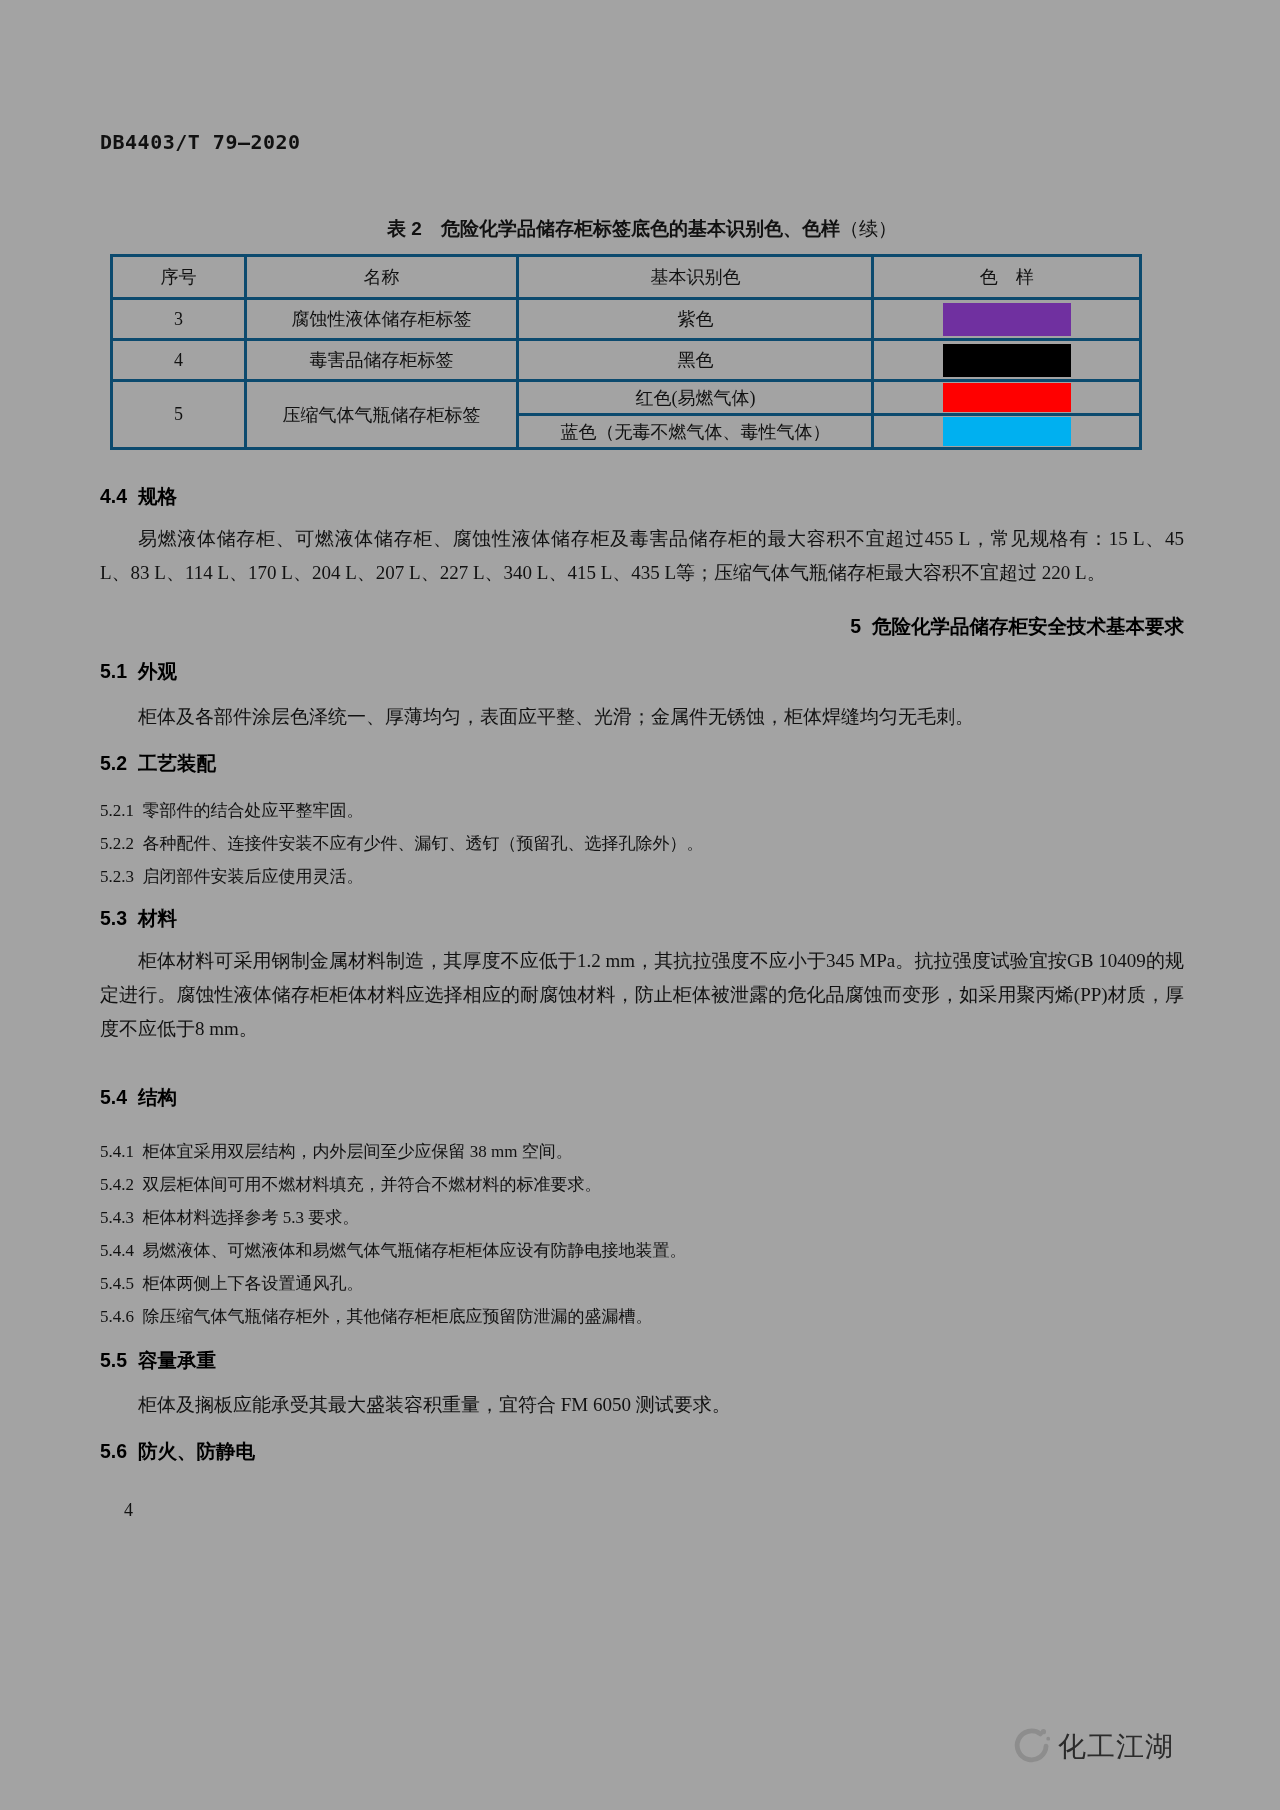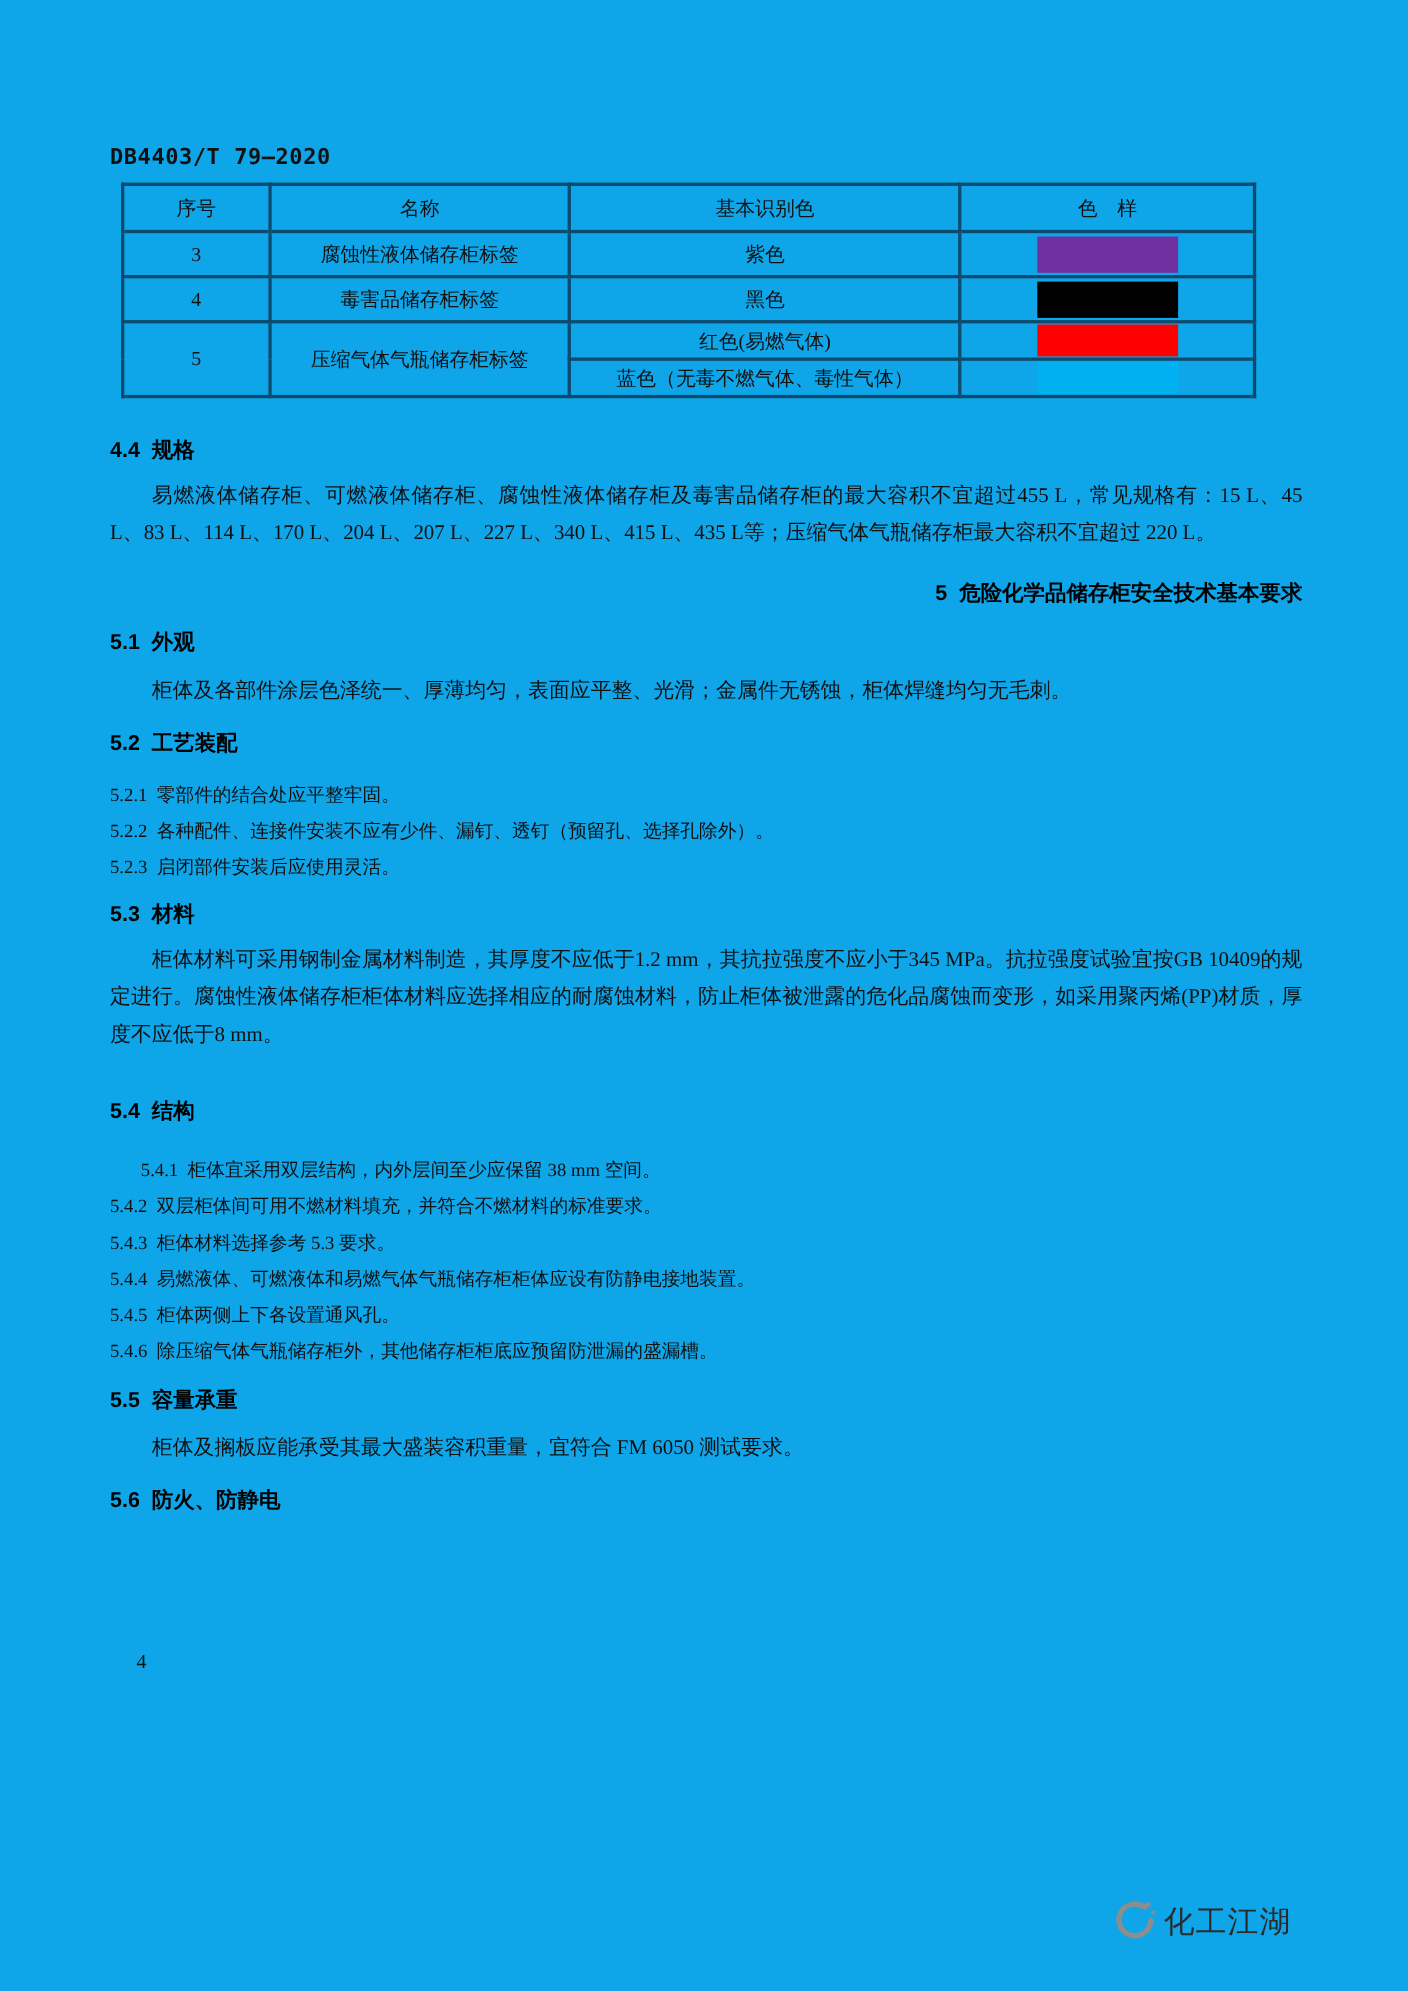--- a/index.html
+++ b/index.html
@@ -1,19 +1,19 @@
 <!DOCTYPE html>
 <html><head>
 <meta charset="utf-8">
 <style>
   html,body{margin:0;padding:0;background:#ffffff;}
   .page{
     position:relative;
     width:1280px;height:1810px;
-    background:#0ea5e9;
+    background:#a3a3a3;
     font-family:"Liberation Serif","DejaVu Serif",serif;
     color:#111;
     overflow:hidden;
   }
   .content{
     position:absolute;
     left:100px;top:130px;
     width:1084px;
   }
   .doc-code{
@@ -84,21 +84,21 @@
     white-space:pre-wrap;
   }
 
   .mt33{margin-top:33px;}
   .mt12{margin-top:12px;}
   .mt14{margin-top:14px;}
   .mt15{margin-top:15px;}
   .mt16{margin-top:16px;}
   .mt17{margin-top:17px;}
   .mt23{margin-top:23px;text-align:right;}
-  .mt24{margin-top:24px;margin-left:28px;}
+  .mt24{margin-top:24px;}
   .mt29{margin-top:18px;}
   .mt38{margin-top:38px;}
 
   .page-number{
     position:absolute;
     left:124px;top:1500px;
     font-size:18px;
     font-family:"Liberation Serif","DejaVu Serif",serif;
   }
   .footer-brand{
@@ -117,20 +117,23 @@
   }
 </style>
 </head>
 <body>
 
 <div class="page">
   <div class="content">
 
     <div class="doc-code">DB4403/T 79—2020</div>
 
+    <div class="table-title">
+      <span class="bold">表 2　危险化学品储存柜标签底色的基本识别色、色样</span><span class="normal">（续）</span>
+    </div>
 
     <table class="colors">
       <colgroup>
         <col class="c-no">
           <col class="c-name">
           <col class="c-color">
           <col class="c-swatch">
       </colgroup>
       <tbody>
           <tr class="head">

